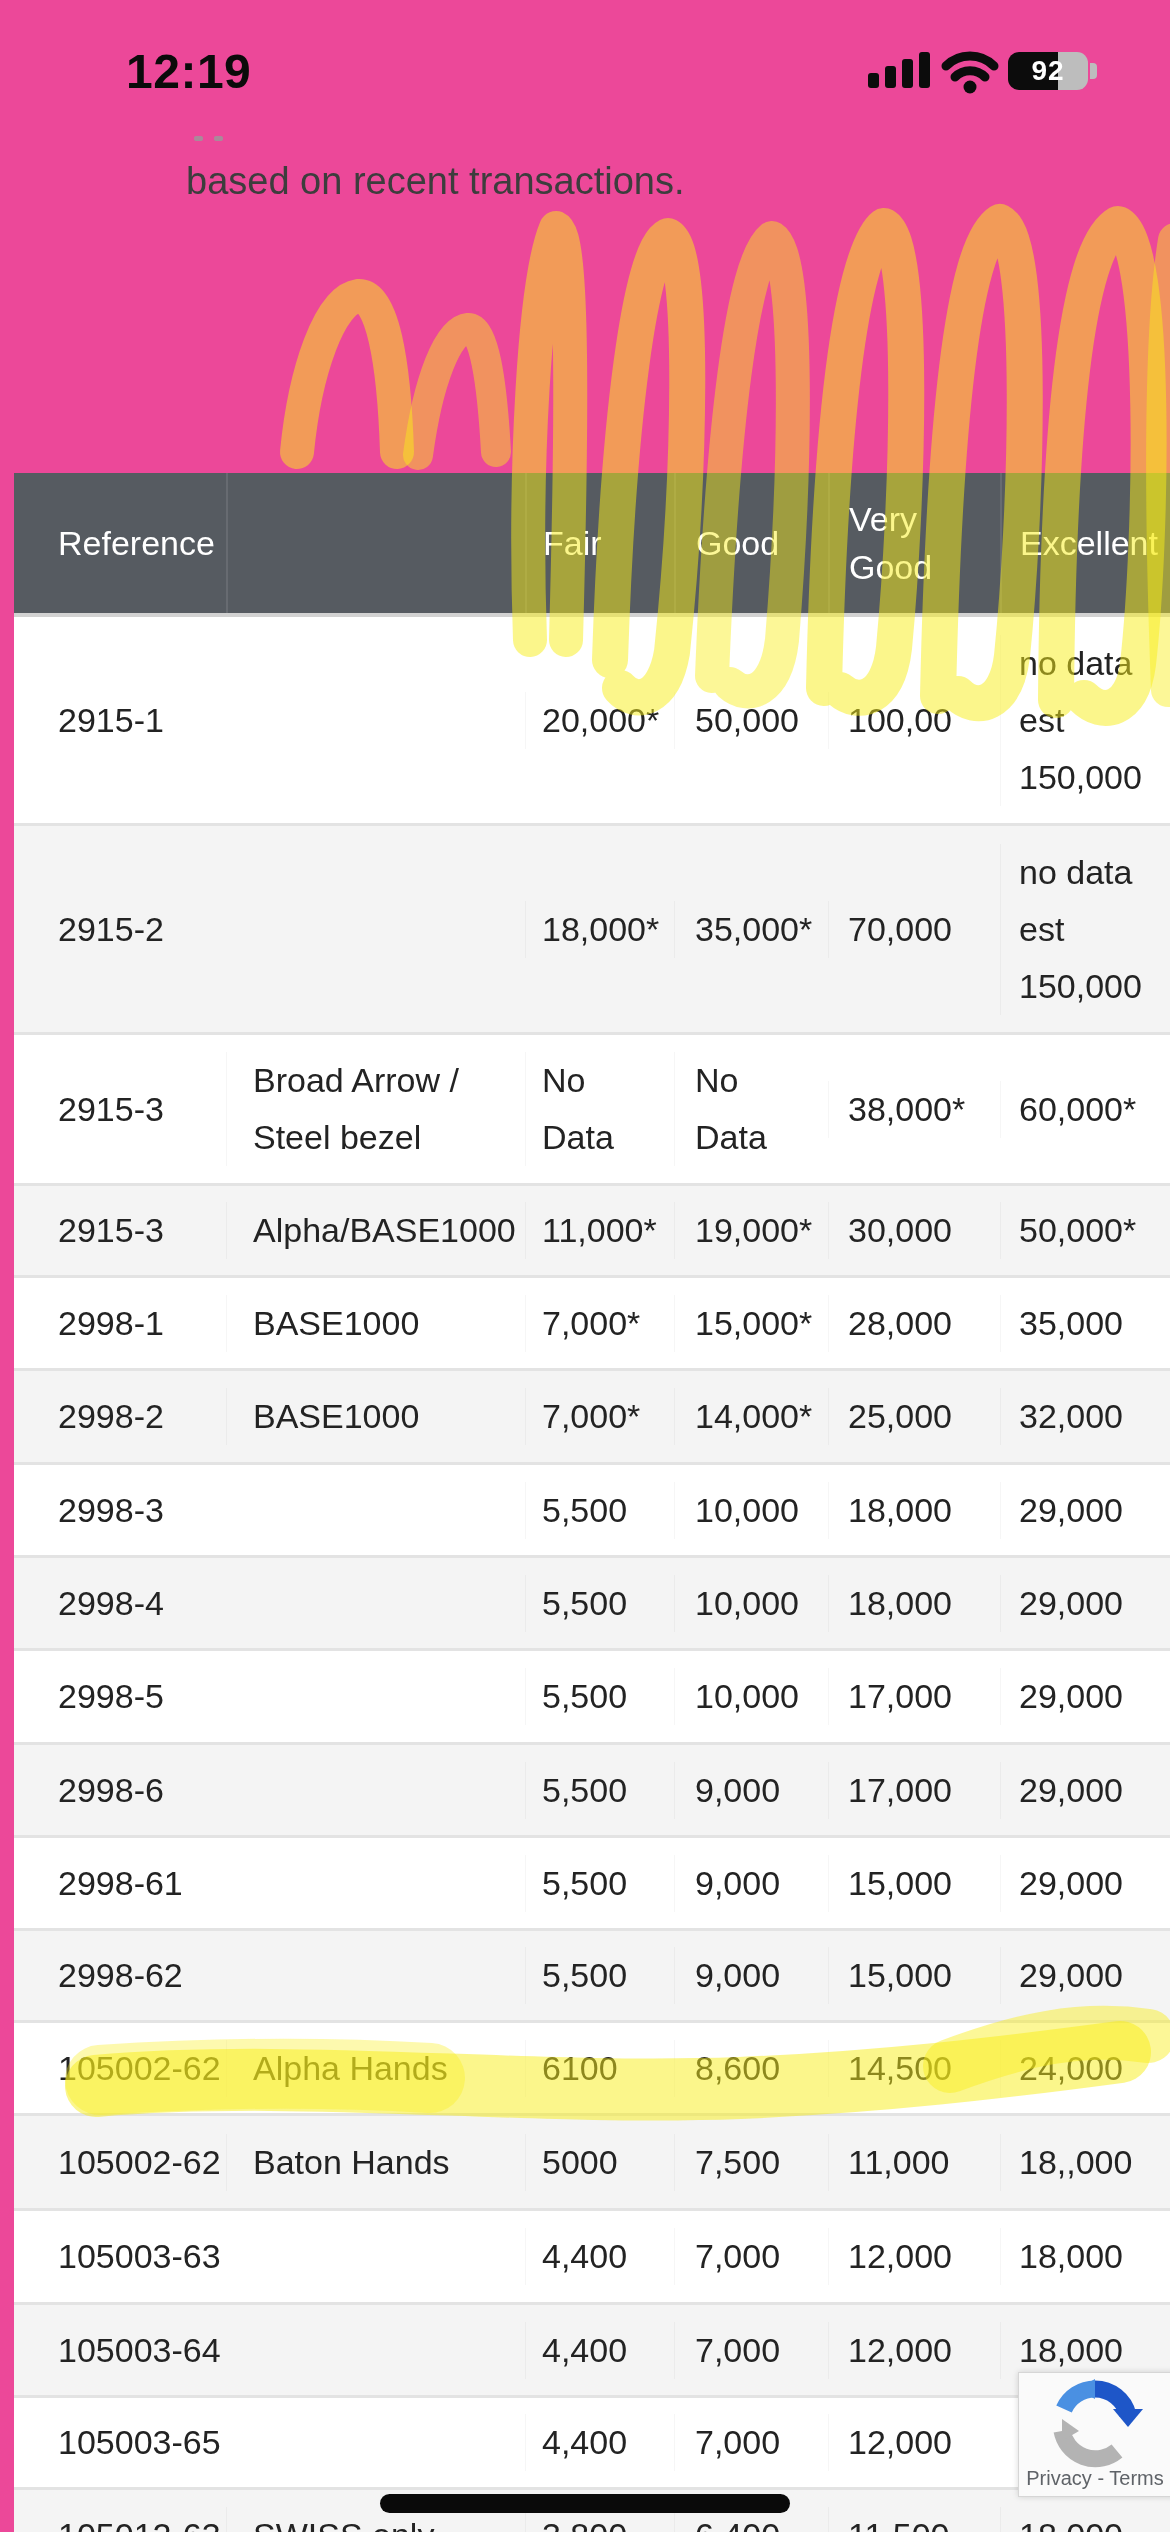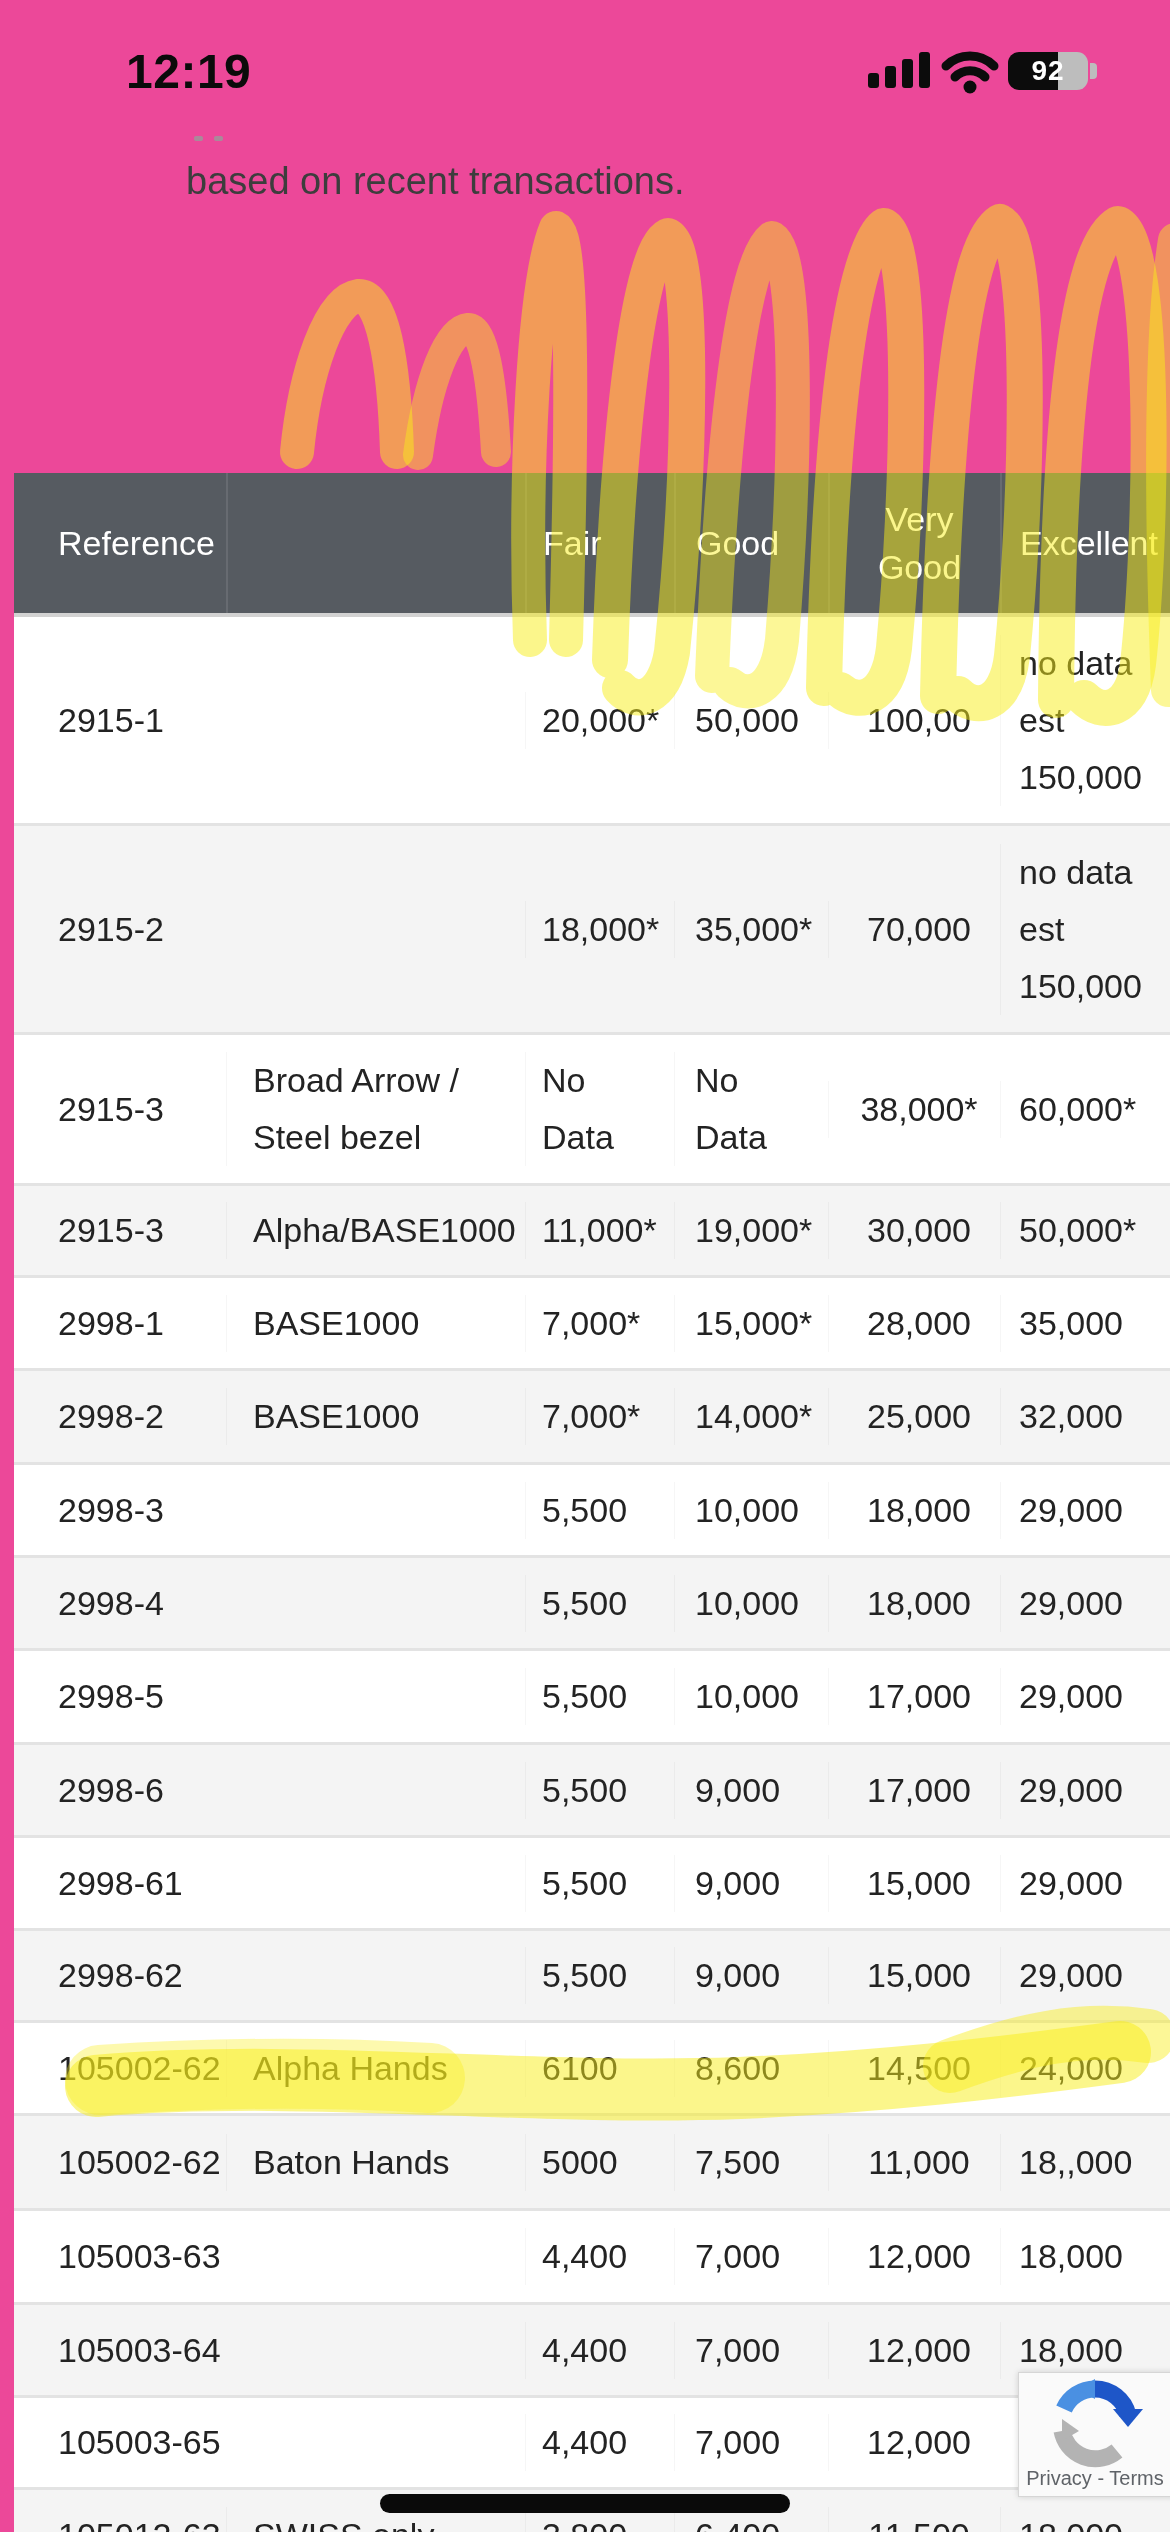--- a/index.html
+++ b/index.html
@@ -31,21 +31,21 @@
   .price-table{position:absolute;left:14px;top:473px;width:1196px;}
   .thead{
     display:flex;align-items:center;height:140px;background:#565b61;color:#ffffff;
     font-size:34px;line-height:48px;box-sizing:border-box;
   }
   .cell{box-sizing:border-box;flex:none;}
   .c1{width:212px;padding-left:44px;}
   .c2{width:299px;padding-left:26px;}
   .c3{width:149px;padding-left:16px;padding-right:10px;}
   .c4{width:154px;padding-left:20px;padding-right:10px;}
-  .c5{width:172px;padding-left:19px;padding-right:10px;text-align:center;}
+  .c5{width:172px;padding-left:19px;padding-right:10px;}
   .c6{width:210px;padding-left:18px;padding-right:45px;}
   .thead .cell{border-left:2px solid rgba(255,255,255,.10);height:100%;display:flex;align-items:center;}
   .thead .cell.c1{border-left:none;}
   .thead .cell>span{display:block;}
   .trow{
     display:flex;align-items:center;background:#ffffff;font-size:34px;color:#232323;
     line-height:57px;border-top:3px solid #e3e3e3;box-sizing:border-box;
   }
   .trow.alt{background:#f4f4f4;}
   .tbody .trow:first-child{border-top:4px solid #d2d2d2;}

